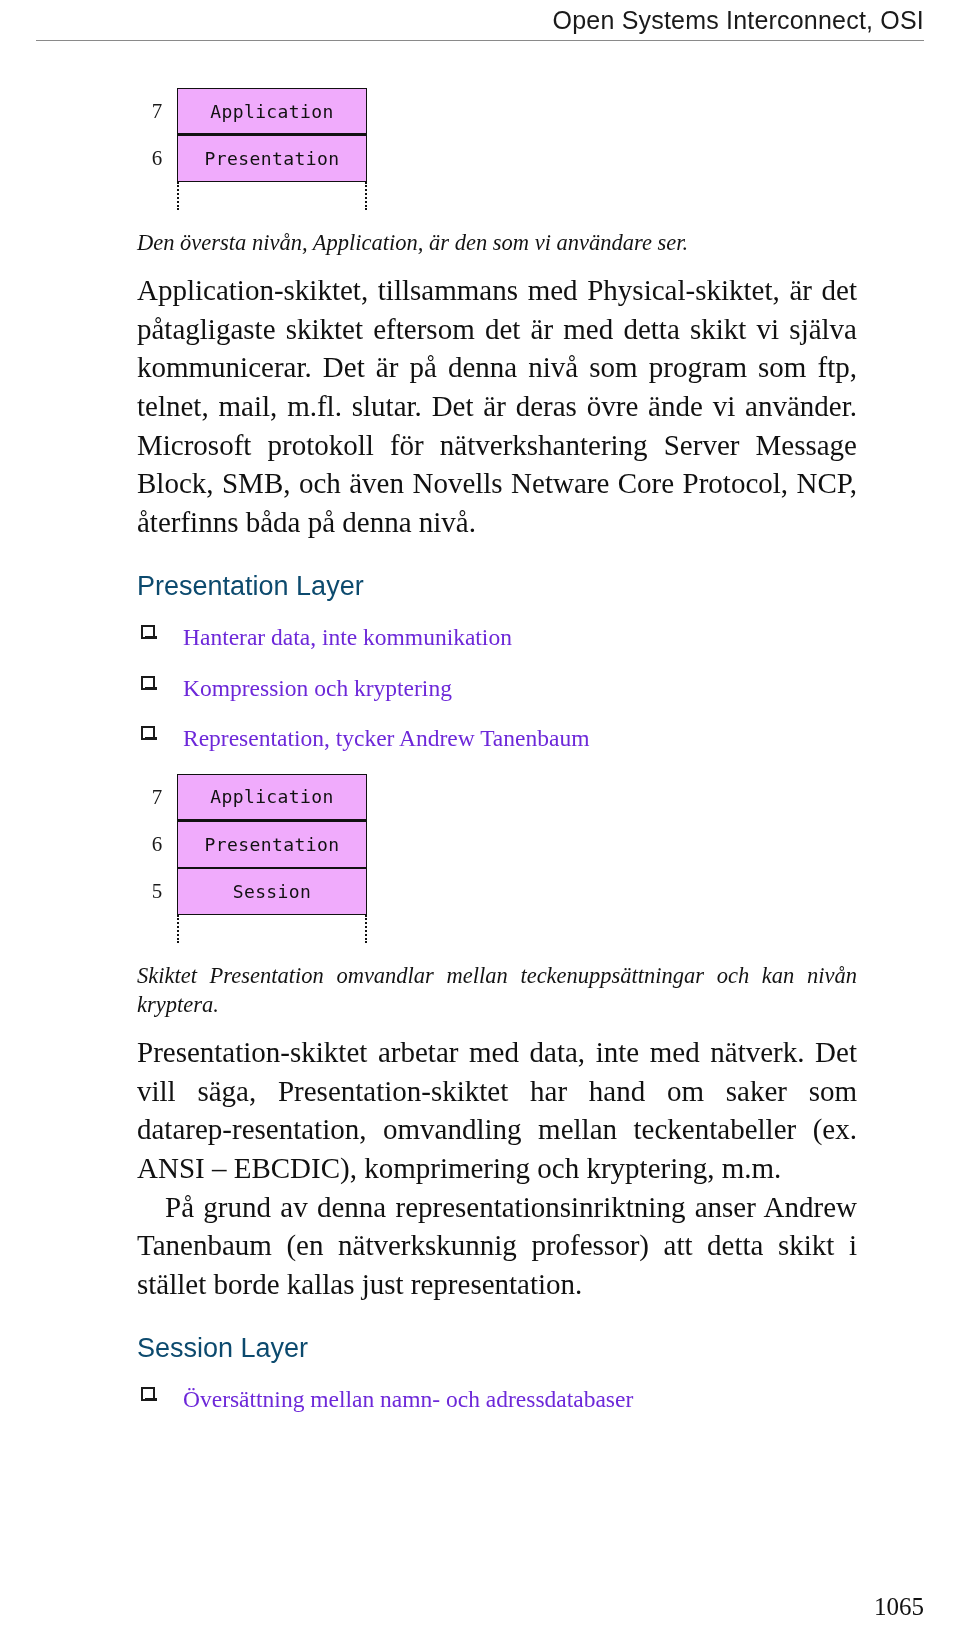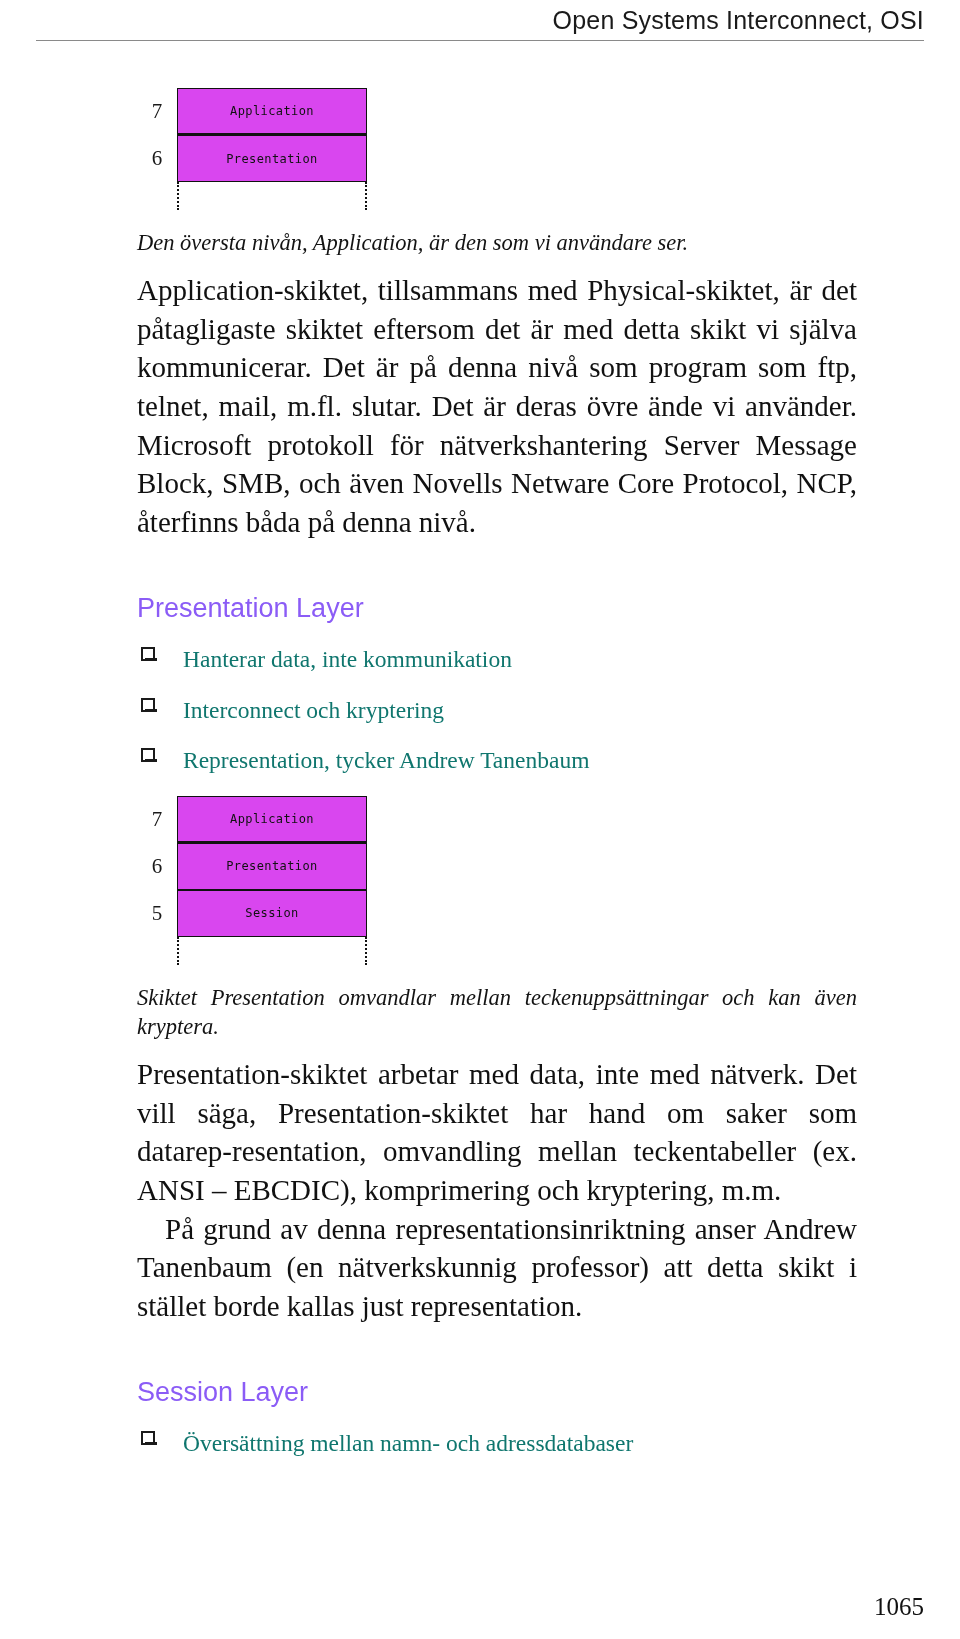--- a/index.html
+++ b/index.html
@@ -73,23 +73,23 @@
     font-size: 21px;
     color: #1a1a1a;
   }
   .osi-box {
     flex: 1;
     display: flex;
     align-items: center;
     justify-content: center;
     border: 1.6px solid #111;
     border-bottom: none;
-    background: #d946ef;
+    background: #f0abfc;
     font-family: "DejaVu Sans Mono", "Liberation Mono", monospace;
-    font-size: 12px;
+    font-size: 18px;
     letter-spacing: 0.4px;
     color: #111;
   }
   .osi-row.first .osi-box { border-bottom: 2.2px solid #111; }
   .osi-row.last .osi-box { border-bottom: 1.6px solid #111; }
   .osi-row.mid .osi-box { border-bottom: 1.2px solid #111; }
   .osi-tail {
     position: relative;
     height: 34px;
     margin-left: 40px;
@@ -122,36 +122,36 @@
     margin: 0 0 0 0;
     color: #111;
     hyphens: manual;
   }
   .body-par.indented { text-indent: 28px; }
 
   .section-head {
     font-family: "Liberation Sans", "DejaVu Sans", sans-serif;
     font-size: 27px;
     font-weight: 400;
-    color: #8b5cf6;
-    margin: 52px 0 20px 0;
+    color: #0c4a6e;
+    margin: 30px 0 20px 0;
   }
 
   .bullets {
     list-style: none;
     margin: 0 0 6px 0;
     padding: 0;
   }
   .bullet-item {
     position: relative;
     padding-left: 46px;
     font-size: 23.5px;
     line-height: 1.30;
     margin-bottom: 20px;
-    color: #0f766e;
+    color: #6d28d9;
   }
   .bullet-marker {
     position: absolute;
     left: 4px;
     top: 3px;
     width: 14px;
     height: 14px;
     border: 2px solid #1a1a1a;
     box-sizing: border-box;
   }
@@ -205,21 +205,21 @@
 
     <h2 class="section-head">Presentation Layer</h2>
 
     <ul class="bullets">
       <li class="bullet-item">
         <span class="bullet-marker"></span>
         <span>Hanterar data, inte kommunikation</span>
       </li>
       <li class="bullet-item">
         <span class="bullet-marker"></span>
-        <span>Interconnect och kryptering</span>
+        <span>Kompression och kryptering</span>
       </li>
       <li class="bullet-item">
         <span class="bullet-marker"></span>
         <span>Representation, tycker Andrew Tanenbaum</span>
       </li>
     </ul>
 
     <div class="osi-figure">
       <div class="osi-row first">
         <div class="osi-num">7</div>
@@ -229,21 +229,21 @@
         <div class="osi-num">6</div>
         <div class="osi-box">Presentation</div>
       </div>
       <div class="osi-row last">
         <div class="osi-num">5</div>
         <div class="osi-box">Session</div>
       </div>
       <div class="osi-tail"></div>
     </div>
 
-    <div class="caption">Skiktet Presentation omvandlar mellan teckenuppsättningar och kan även kryptera.</div>
+    <div class="caption">Skiktet Presentation omvandlar mellan teckenuppsättningar och kan nivån kryptera.</div>
 
     <div class="body-par">Presentation-skiktet arbetar med data, inte med nätverk. Det vill säga, Presentation-skiktet har hand om saker som datarep-resentation, omvandling mellan teckentabeller (ex. ANSI – EBCDIC), komprimering och kryptering, m.m.</div>
     <div class="body-par indented">På grund av denna representationsinriktning anser Andrew Tanenbaum (en nätverkskunnig professor) att detta skikt i stället borde kallas just representation.</div>
 
     <h2 class="section-head">Session Layer</h2>
 
     <ul class="bullets">
       <li class="bullet-item">
         <span class="bullet-marker"></span>
       </li>

